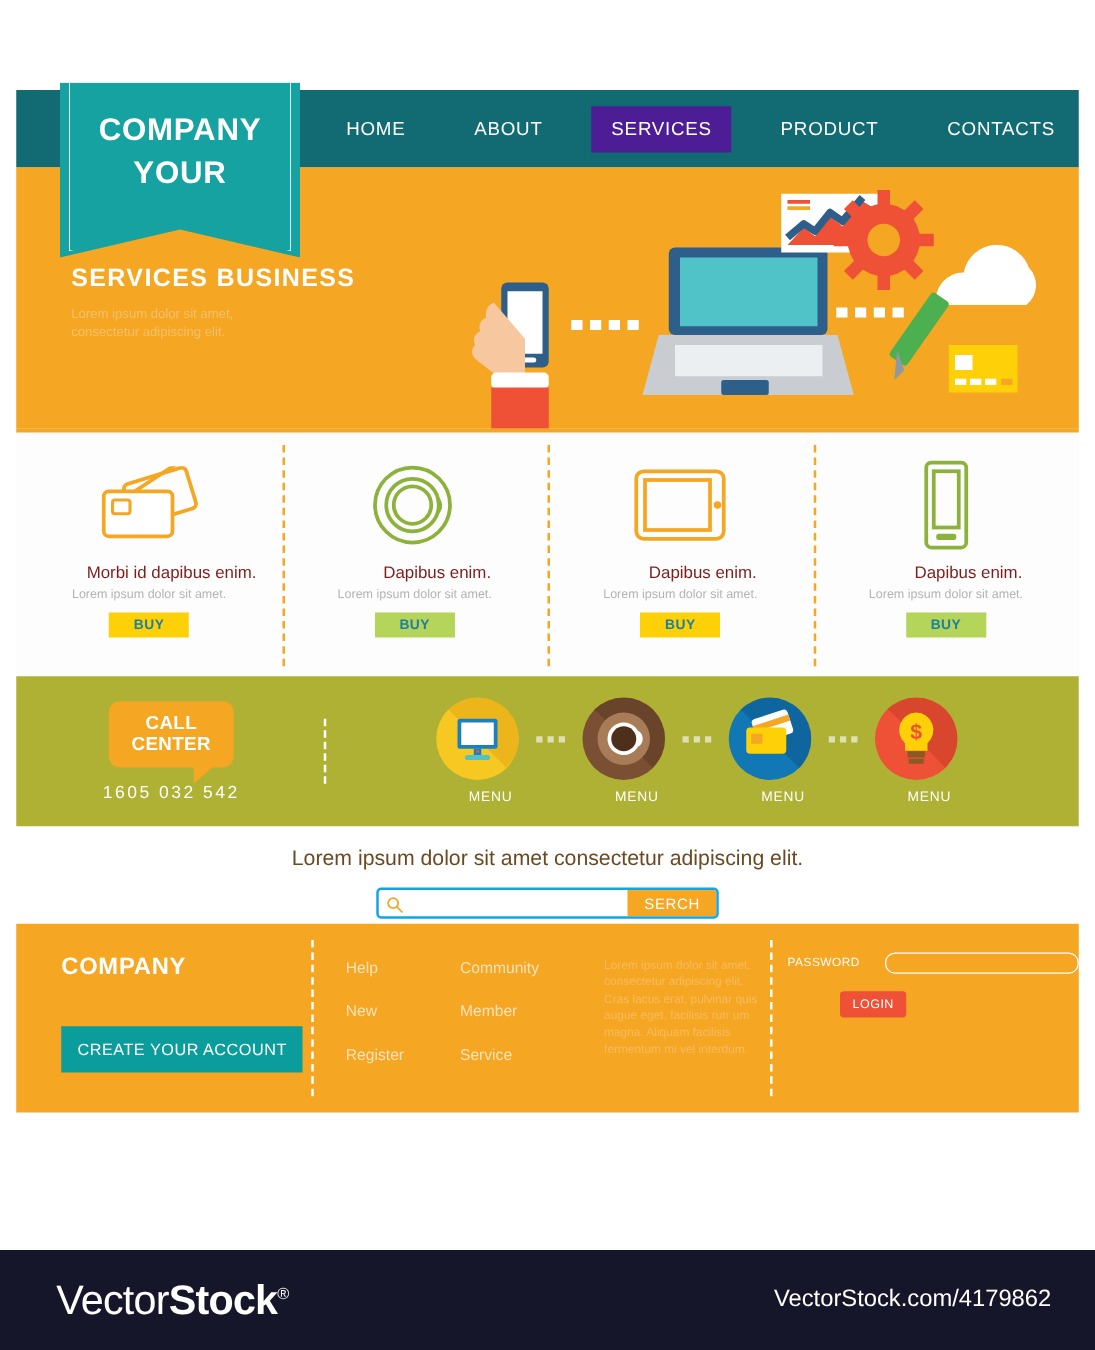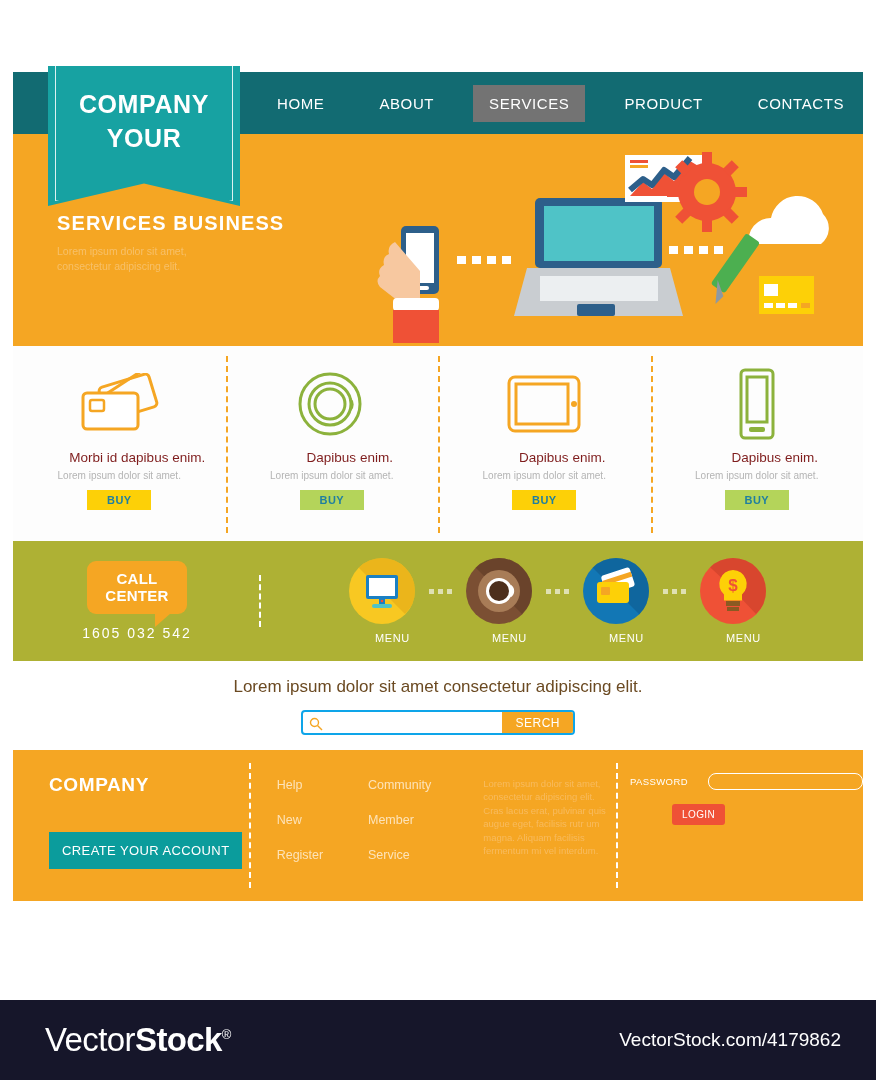--- a/index.html
+++ b/index.html
@@ -30,21 +30,21 @@
   }
   .nav-link {
     color: #ffffff;
     font-size: 15px;
     letter-spacing: 0.6px;
     padding: 11px 16px;
     line-height: 1;
     margin-right: 23px;
     white-space: nowrap;
   }
-  .nav-link.active { background:#737373; }
+  .nav-link.active { background:#4c1d95; }
 
   
   .ribbon {
     position: absolute;
     left: 35px; top: -6px;
     width: 192px; height: 140px;
     background: #17a2a2;
     z-index: 6;
     filter: drop-shadow(-7px 4px 0 rgba(0,0,0,0.16));
     clip-path: polygon(0 0,100% 0,100% 100%,50% 84%,0 100%);
@@ -133,21 +133,21 @@
   .menu-item { display:flex; flex-direction:column; align-items:center; }
   .menu-circle {
     width:66px; height:66px; border-radius:50%; overflow:hidden; position:relative;
     display:flex; align-items:center; justify-content:center;
   }
   .menu-label { color:#ffffff; font-size:11px; margin-top:8px; letter-spacing:0.6px;padding-left:22px; }
   .dots { display:flex; gap:4px; margin:0 14px; margin-bottom:20px; }
   .dots i { width:5px; height:5px; background:#dfe0b2; display:block; }
 
   
-  .searchwrap { background:#ffffff; height:89px; padding-top:16px; text-align:center; }
+  .searchwrap { background:#ffffff; height:78px; padding-top:16px; text-align:center; }
   .tagline { color:#6b4a22; font-size:17px; }
   .searchbar {
     margin:13px auto 0; width:274px; height:25px;
     border:2px solid #0ea5e9; border-radius:4px; overflow:hidden;
     display:flex; background:#fff;
   }
   .search-field {
     flex:1; border:none; outline:none; height:100%;
     font-size:11px; padding-left:25px; color:#8d8d8d;
     font-family:"Liberation Sans", sans-serif; background:transparent;
@@ -166,21 +166,21 @@
   }
   .f-brand { color:#ffffff; font-size:19px; font-weight:700; letter-spacing:0.6px; }
   .cta-btn {
     margin-top:36px; background:#0b9c9c; color:#ffffff; border:none; cursor:pointer;
     font-size:13px; padding:11px 13px; letter-spacing:0.4px;
     font-family:"Liberation Sans", sans-serif;
   }
   .vdash { position:absolute; top:13px; bottom:13px; border-left:2px dashed #ffffff; }
   .f-col-links {
     width:218px; padding:28px 0 0 26px;
-    display:flex; flex-wrap:wrap; align-content:flex-start; position:relative;
+    display:flex; flex-wrap:wrap; align-content:flex-start; position:relative;justify-content:flex-end;
   }
   .f-link { width:50%; color:#fde3b9; font-size:12.5px; margin-bottom:21px; }
   .f-col-text { width:165px; padding:27px 12px 0 24px; position:relative; }
   .f-text { color:#f8bb5e; font-size:9.5px; line-height:1.42; }
   .f-col-login { flex:1; padding:23px 0 0 12px; position:relative; }
   .login-row { display:flex; align-items:center; margin-bottom:14px; }
   .login-label { color:#ffffff; font-size:9.5px; width:78px; letter-spacing:0.4px; }
   .login-input {
     width:155px; height:17px; border:1px solid #ffffff; border-radius:8px;
     background:transparent; outline:none; color:#fff; font-size:10px; padding:0 7px;

